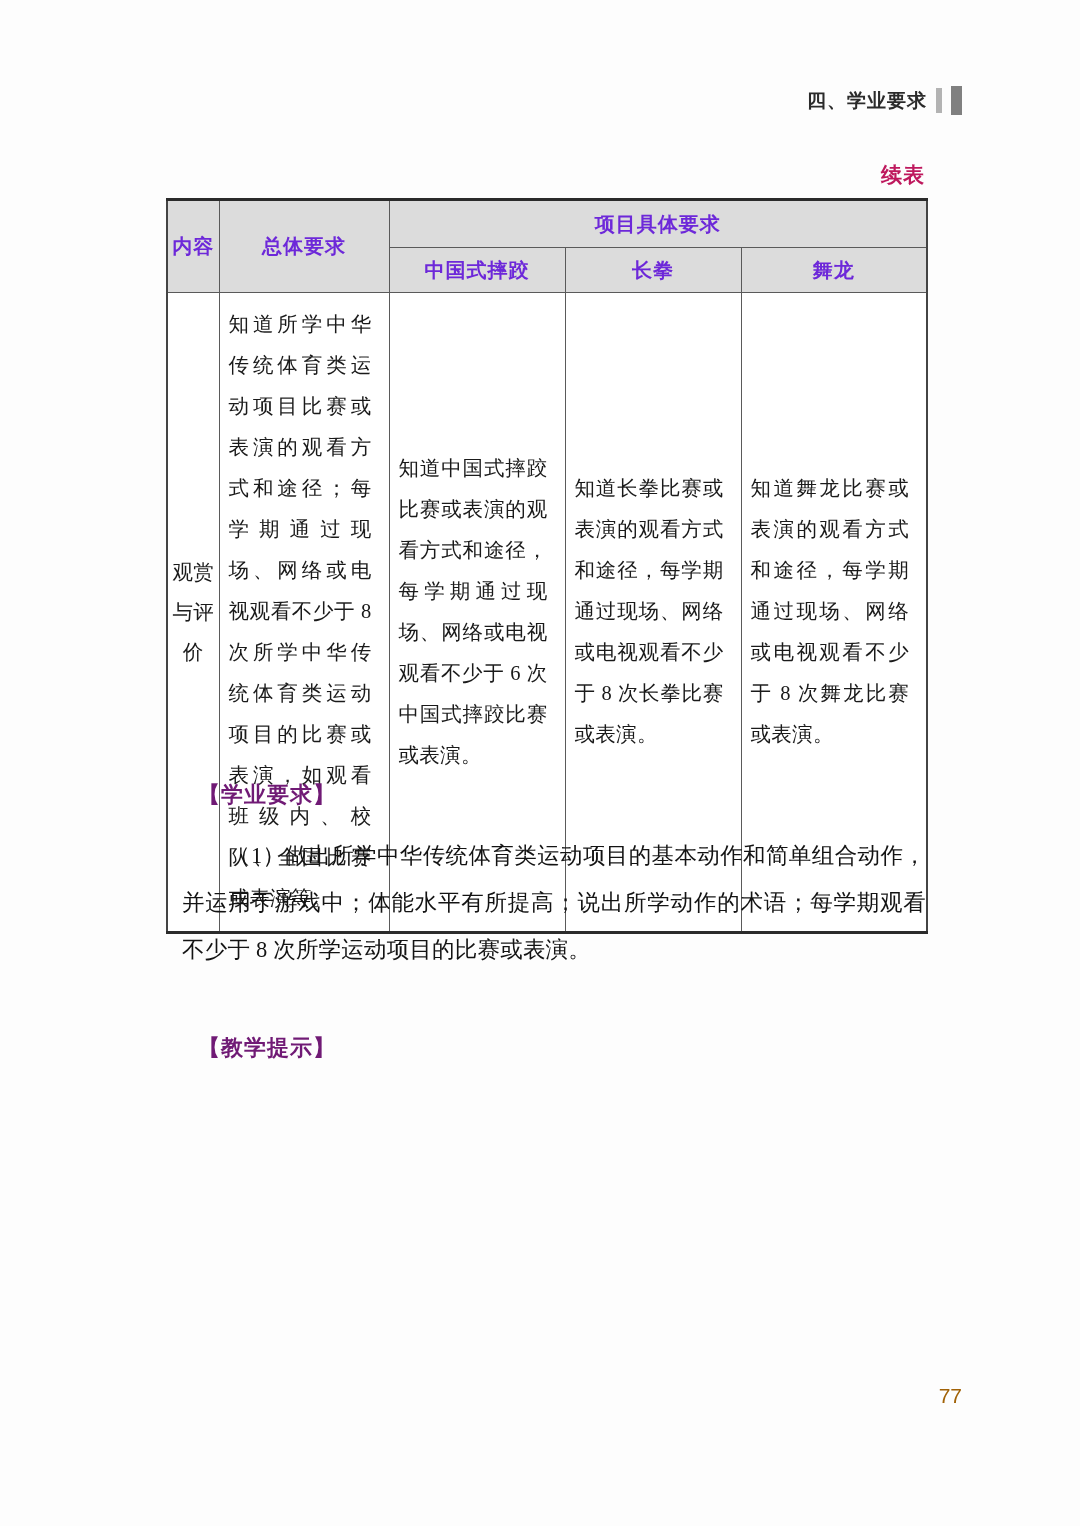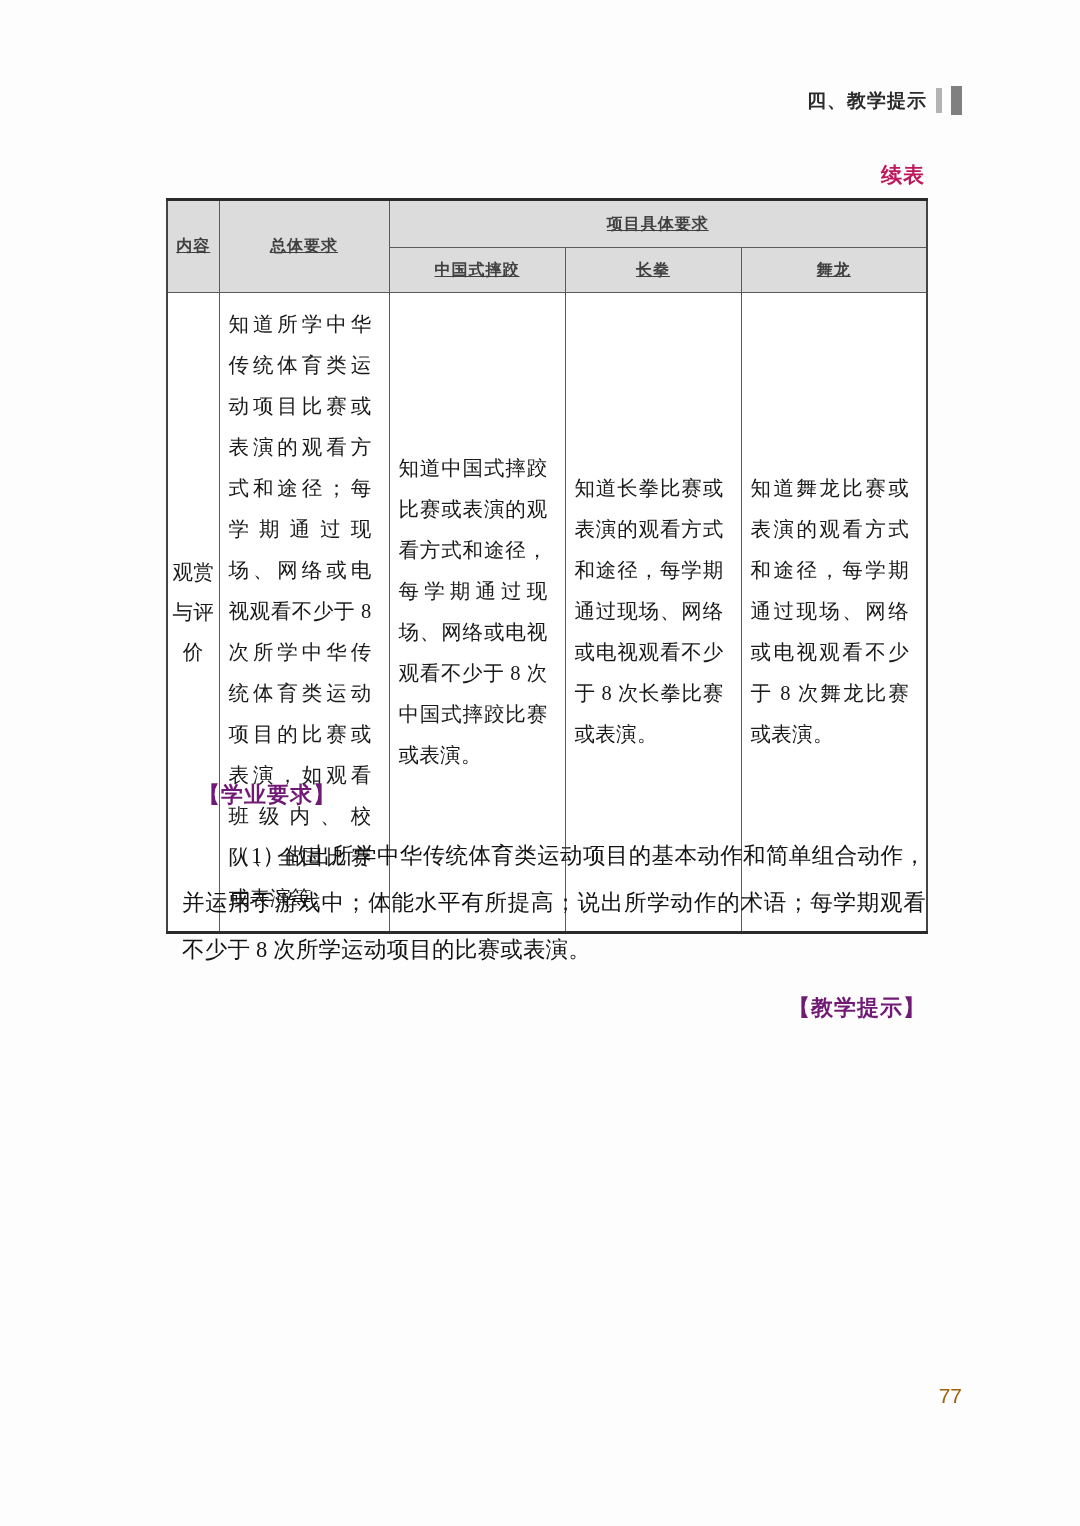--- a/index.html
+++ b/index.html
@@ -81,25 +81,24 @@
   table.content-table th,
   table.content-table td {
     border: 1px solid #5a5a5a;
     vertical-align: middle;
     padding: 0;
   }
   table.content-table thead th {
     background: #dcdcdc;
     font-family: "Liberation Sans", "DejaVu Sans", sans-serif;
     font-weight: bold;
-    font-size: 16px;
+    font-size: 20px;
     letter-spacing: 1px;
     text-align: center;
-    color: #404040;
-    text-decoration: underline;
+    color: #6d28d9;
   }
   .th-tall { height: 46px; }
   .th-sub  { height: 44px; }
 
   td.cell {
     background: #ffffff;
     font-size: 20.5px;
     line-height: 41px;
     letter-spacing: 0.3px;
     color: #1a1a1a;
@@ -137,22 +136,21 @@
   }
   .sec-title {
     font-family: "Liberation Sans", "DejaVu Sans", sans-serif;
     font-weight: bold;
     font-size: 22px;
     letter-spacing: 1px;
     margin: 0 0 22px 32px;
     color: #701a75;
   }
   .sec-title.second {
-    margin-top: 20px;
-    text-align: right;
+    margin-top: 60px;
   }
   p.para {
     margin: 0 0 2px 16px;
     font-size: 22.5px;
     line-height: 47px;
     letter-spacing: 0.2px;
     text-indent: 46px;
     text-align: justify;
     text-justify: inter-ideograph;
     color: #131313;
@@ -169,21 +167,21 @@
     font-size: 21px;
     color: #a16207;
   }
 </style>
 </head>
 <body>
 
 <div class="page">
 
   <div class="running-head">
-    <span class="running-head-text">四、教学提示</span>
+    <span class="running-head-text">四、学业要求</span>
     <span class="head-bar-thin"></span>
     <span class="head-bar-thick"></span>
   </div>
 
   <div class="table-caption">续表</div>
 
   <div class="tbl-wrap">
     <table class="content-table">
       <colgroup>
         <col class="col-1">
@@ -206,21 +204,21 @@
       </thead>
       <tbody>
         <tr>
           <td class="cell vcenter">
             <div class="cell-inner">观赏与评价</div>
           </td>
           <td class="cell">
             <div class="cell-inner">知道所学中华传统体育类运动项目比赛或表演的观看方式和途径；每学期通过现场、网络或电视观看不少于 8 次所学中华传统体育类运动项目的比赛或表演，如观看班级内、校队、全国比赛或表演等。</div>
           </td>
           <td class="cell">
-            <div class="cell-inner">知道中国式摔跤比赛或表演的观看方式和途径，每学期通过现场、网络或电视观看不少于 8 次中国式摔跤比赛或表演。</div>
+            <div class="cell-inner">知道中国式摔跤比赛或表演的观看方式和途径，每学期通过现场、网络或电视观看不少于 6 次中国式摔跤比赛或表演。</div>
           </td>
           <td class="cell">
             <div class="cell-inner">知道长拳比赛或表演的观看方式和途径，每学期通过现场、网络或电视观看不少于 8 次长拳比赛或表演。</div>
           </td>
           <td class="cell">
             <div class="cell-inner">知道舞龙比赛或表演的观看方式和途径，每学期通过现场、网络或电视观看不少于 8 次舞龙比赛或表演。</div>
           </td>
         </tr>
       </tbody>
     </table>

